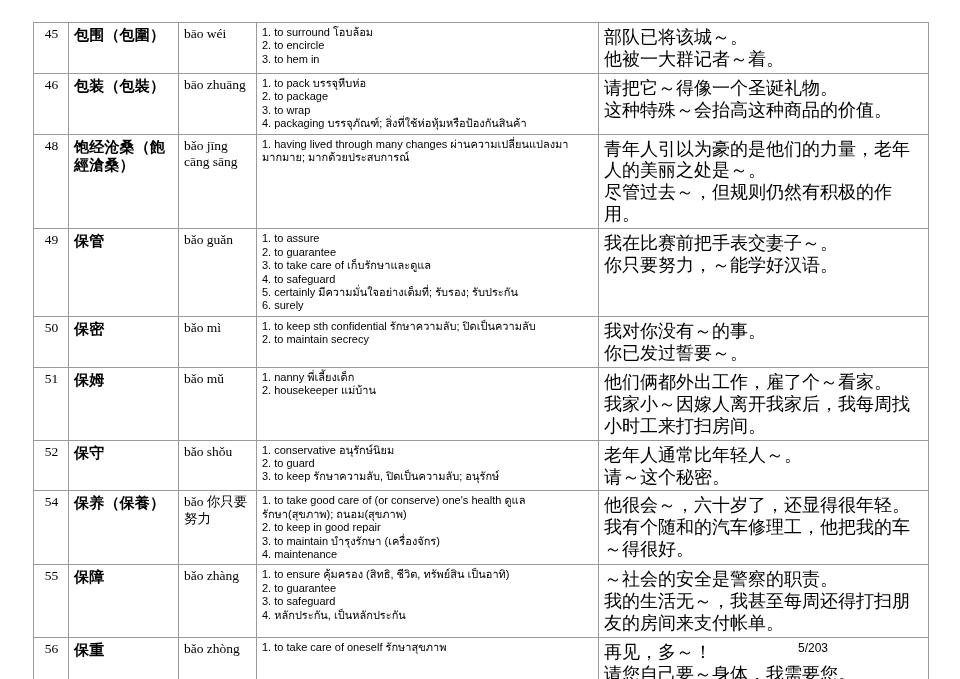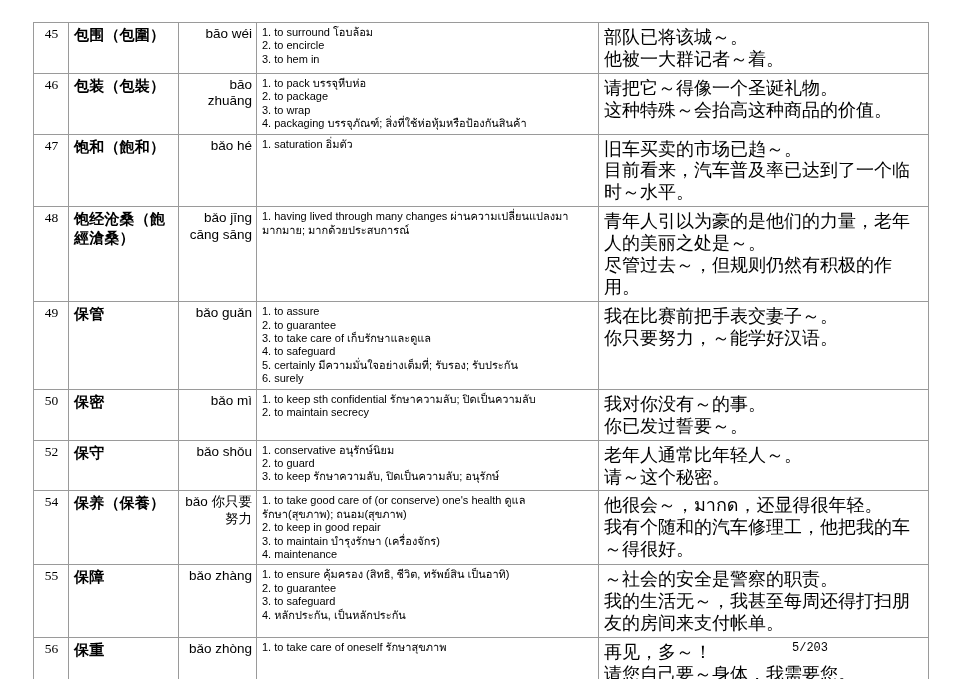--- a/index.html
+++ b/index.html
@@ -58,24 +58,23 @@
     font-size: 15px;
     font-family: "DejaVu Sans", "Liberation Sans", sans-serif;
     font-weight: 600;
     letter-spacing: 0.2px;
     line-height: 1.3;
     padding-top: 4px;
   }
 
   .cell-pinyin {
     font-size: 13.5px;
-    font-family: Liberation Sans, sans-serif;
+    font-family: Liberation Serif, serif;
     line-height: 1.28;
     padding-top: 4px;
-    text-align: right;
   }
 
   .cell-def {
     font-size: 11px;
     font-family: "Liberation Sans", "DejaVu Sans", sans-serif;
     line-height: 1.32;
     padding-top: 4px;
   }
   .cell-def .defline {
     white-space: normal;
@@ -87,21 +86,21 @@
     line-height: 1.34;
     padding-top: 3px;
   }
   .cell-ex .exline { white-space: normal; }
 
   .footer {
     position: absolute;
     right: 32px;
     top: 641px;
     font-size: 12px;
-    font-family: Liberation Mono, monospace;
+    font-family: Liberation Sans, sans-serif;
   }
 </style>
 </head>
 <body>
 
 <div class="page">
 
   <table class="vocab">
     <colgroup>
       <col class="c-no">
@@ -134,32 +133,20 @@
             <div class="defline">2. to package</div>
             <div class="defline">3. to wrap</div>
             <div class="defline">4. packaging  บรรจุภัณฑ์; สิ่งที่ใช้ห่อหุ้มหรือป้องกันสินค้า</div>
           </td>
           <td class="cell-ex">
             <div class="exline">请把它～得像一个圣诞礼物。</div>
             <div class="exline">这种特殊～会抬高这种商品的价值。</div>
           </td>
         </tr>
         <tr>
-          <td class="cell-no">47</td>
-          <td class="cell-word">饱和（飽和）</td>
-          <td class="cell-pinyin">bǎo hé</td>
-          <td class="cell-def">
-            <div class="defline">1. saturation  อิ่มตัว</div>
-          </td>
-          <td class="cell-ex">
-            <div class="exline">旧车买卖的市场已趋～。</div>
-            <div class="exline">目前看来，汽车普及率已达到了一个临时～水平。</div>
-          </td>
-        </tr>
-        <tr>
           <td class="cell-no">48</td>
           <td class="cell-word">饱经沧桑（飽經滄桑）</td>
           <td class="cell-pinyin">bǎo jīng cāng sāng</td>
           <td class="cell-def">
             <div class="defline">1. having lived through many changes  ผ่านความเปลี่ยนแปลงมามากมาย; มากด้วยประสบการณ์</div>
           </td>
           <td class="cell-ex">
             <div class="exline">青年人引以为豪的是他们的力量，老年人的美丽之处是～。</div>
             <div class="exline">尽管过去～，但规则仍然有积极的作用。</div>
           </td>
@@ -188,20 +175,33 @@
           <td class="cell-def">
             <div class="defline">1. to keep sth confidential  รักษาความลับ; ปิดเป็นความลับ</div>
             <div class="defline">2. to maintain secrecy</div>
           </td>
           <td class="cell-ex">
             <div class="exline">我对你没有～的事。</div>
             <div class="exline">你已发过誓要～。</div>
           </td>
         </tr>
         <tr>
+          <td class="cell-no">51</td>
+          <td class="cell-word">保姆</td>
+          <td class="cell-pinyin">bǎo mǔ</td>
+          <td class="cell-def">
+            <div class="defline">1. nanny  พี่เลี้ยงเด็ก</div>
+            <div class="defline">2. housekeeper  แม่บ้าน</div>
+          </td>
+          <td class="cell-ex">
+            <div class="exline">他们俩都外出工作，雇了个～看家。</div>
+            <div class="exline">我家小～因嫁人离开我家后，我每周找小时工来打扫房间。</div>
+          </td>
+        </tr>
+        <tr>
           <td class="cell-no">52</td>
           <td class="cell-word">保守</td>
           <td class="cell-pinyin">bǎo shǒu</td>
           <td class="cell-def">
             <div class="defline">1. conservative  อนุรักษ์นิยม</div>
             <div class="defline">2. to guard</div>
             <div class="defline">3. to keep  รักษาความลับ, ปิดเป็นความลับ; อนุรักษ์</div>
           </td>
           <td class="cell-ex">
             <div class="exline">老年人通常比年轻人～。</div>
@@ -212,21 +212,21 @@
           <td class="cell-no">54</td>
           <td class="cell-word">保养（保養）</td>
           <td class="cell-pinyin">bǎo 你只要努力</td>
           <td class="cell-def">
             <div class="defline">1. to take good care of (or conserve) one's health  ดูแลรักษา(สุขภาพ); ถนอม(สุขภาพ)</div>
             <div class="defline">2. to keep in good repair</div>
             <div class="defline">3. to maintain  บำรุงรักษา (เครื่องจักร)</div>
             <div class="defline">4. maintenance</div>
           </td>
           <td class="cell-ex">
-            <div class="exline">他很会～，มากด，还显得很年轻。</div>
+            <div class="exline">他很会～，六十岁了，还显得很年轻。</div>
             <div class="exline">我有个随和的汽车修理工，他把我的车～得很好。</div>
           </td>
         </tr>
         <tr>
           <td class="cell-no">55</td>
           <td class="cell-word">保障</td>
           <td class="cell-pinyin">bǎo zhàng</td>
           <td class="cell-def">
             <div class="defline">1. to ensure  คุ้มครอง (สิทธิ, ชีวิต, ทรัพย์สิน เป็นอาทิ)</div>
             <div class="defline">2. to guarantee</div>

